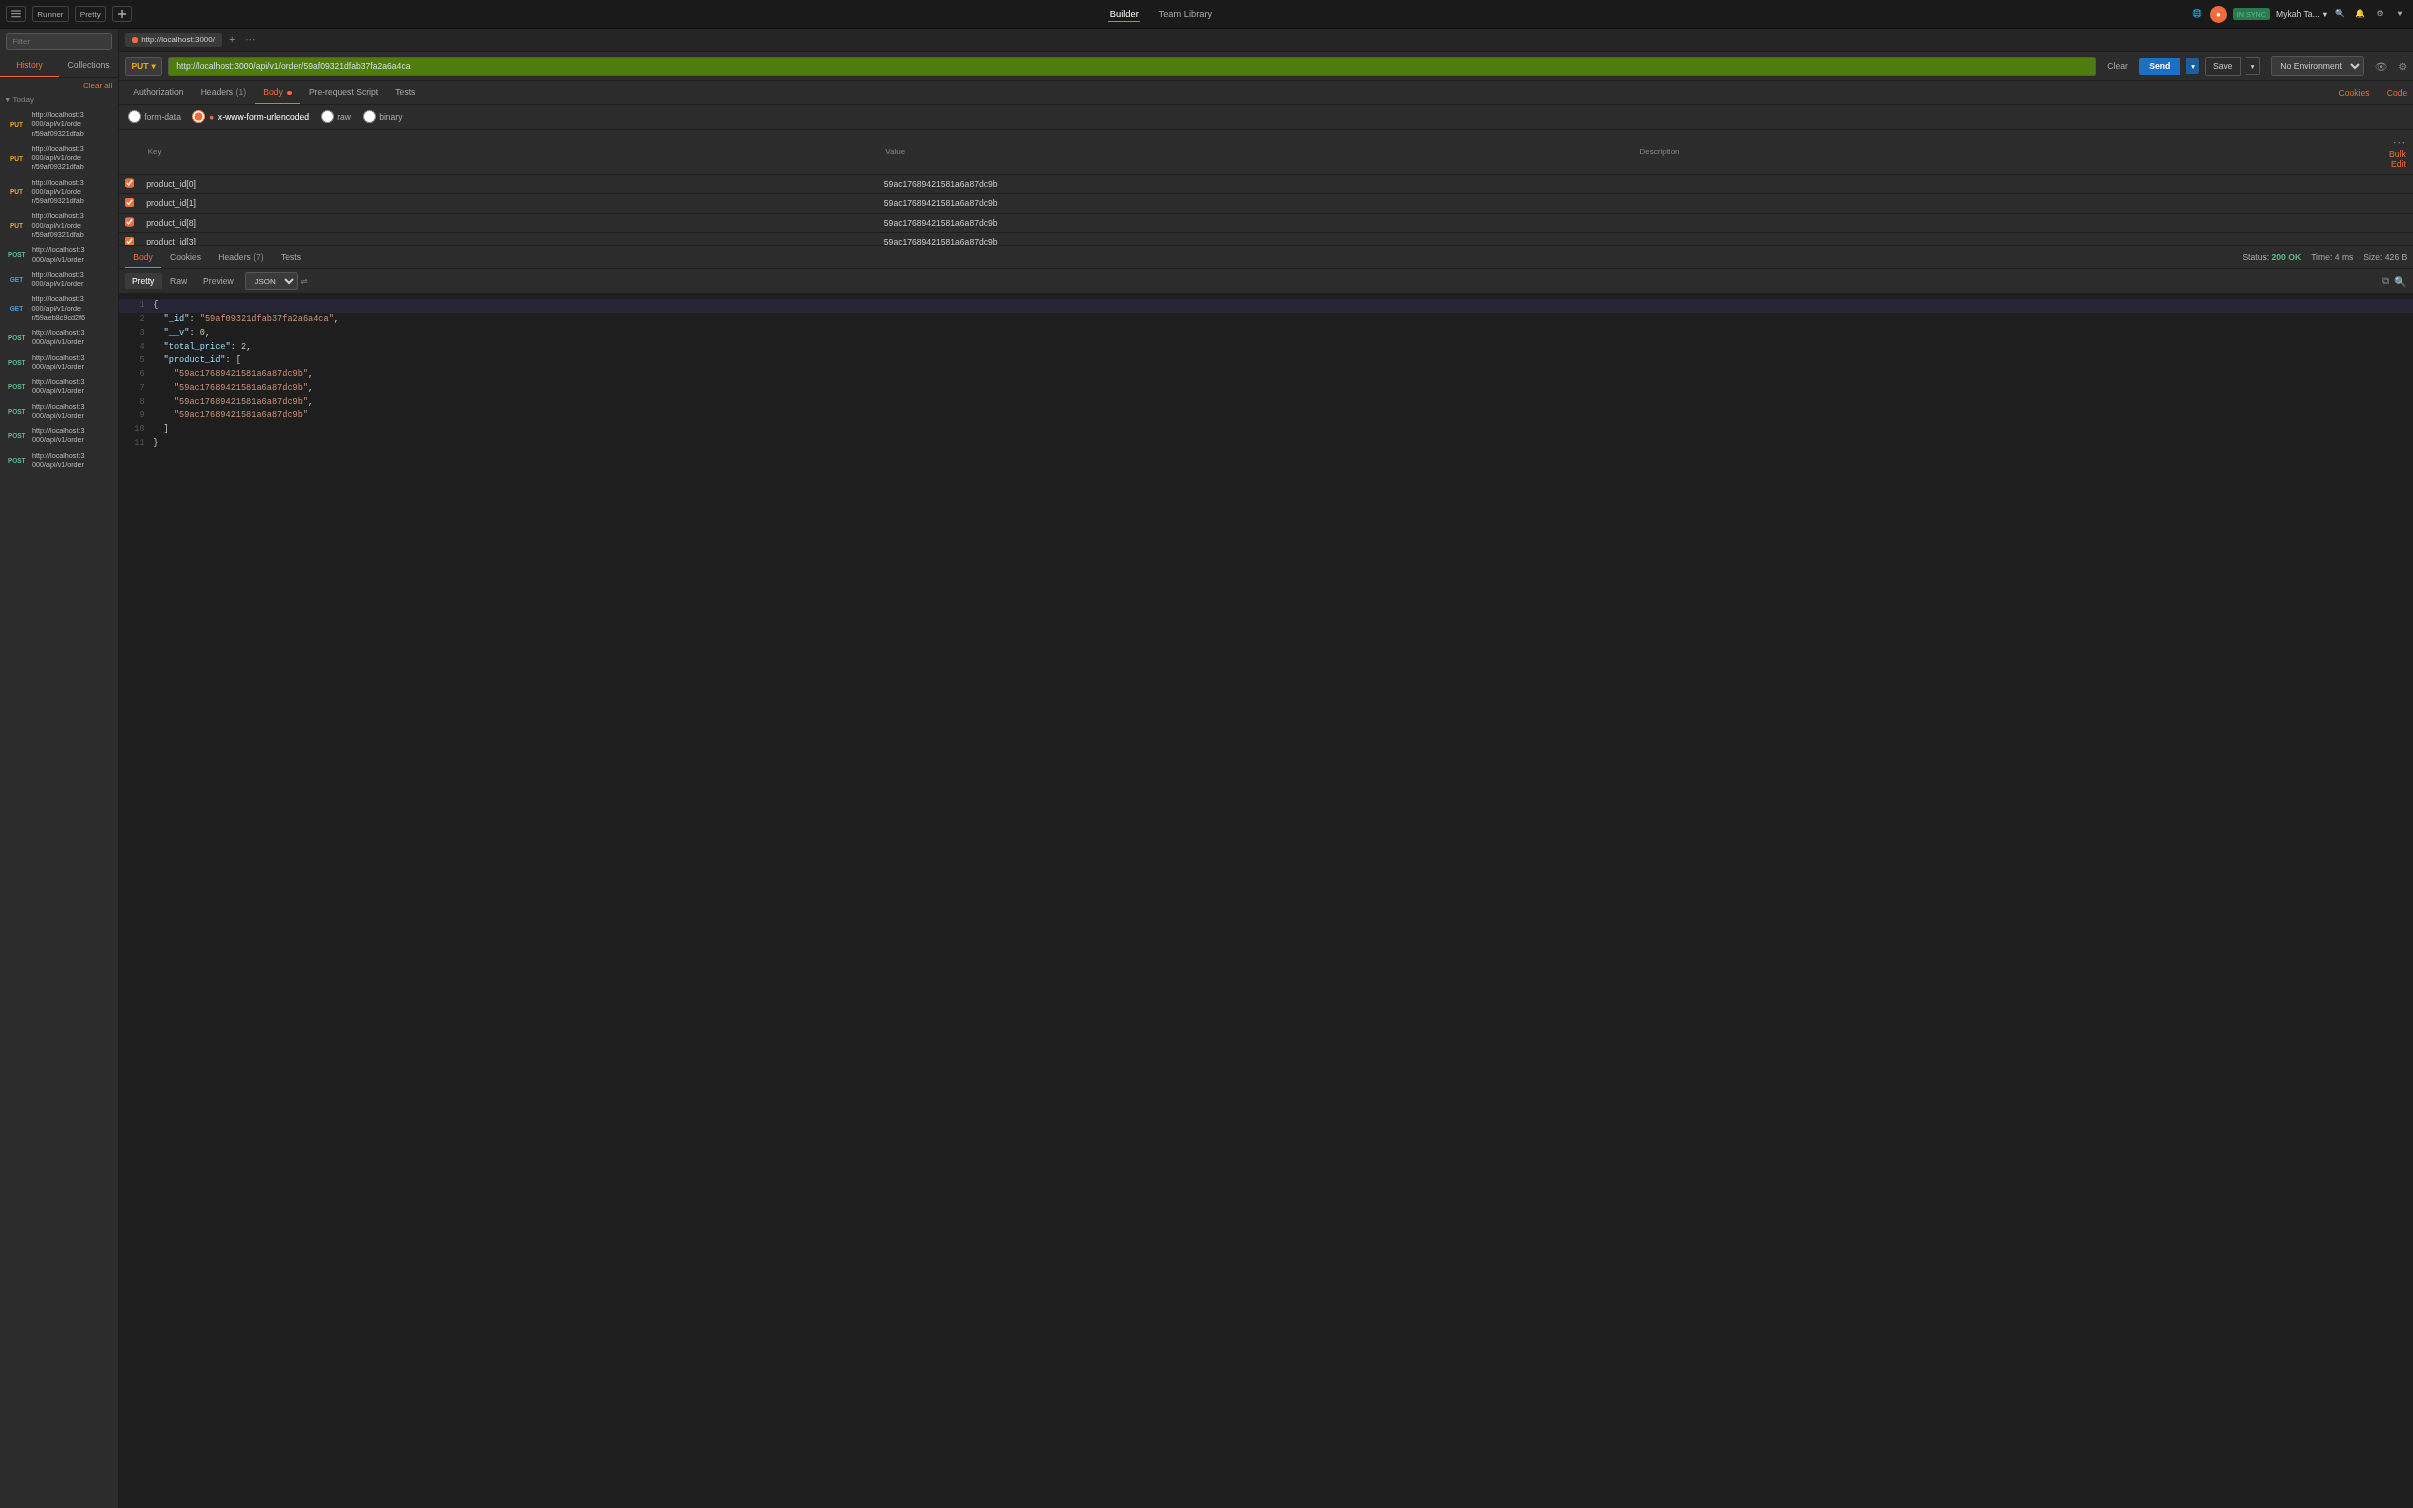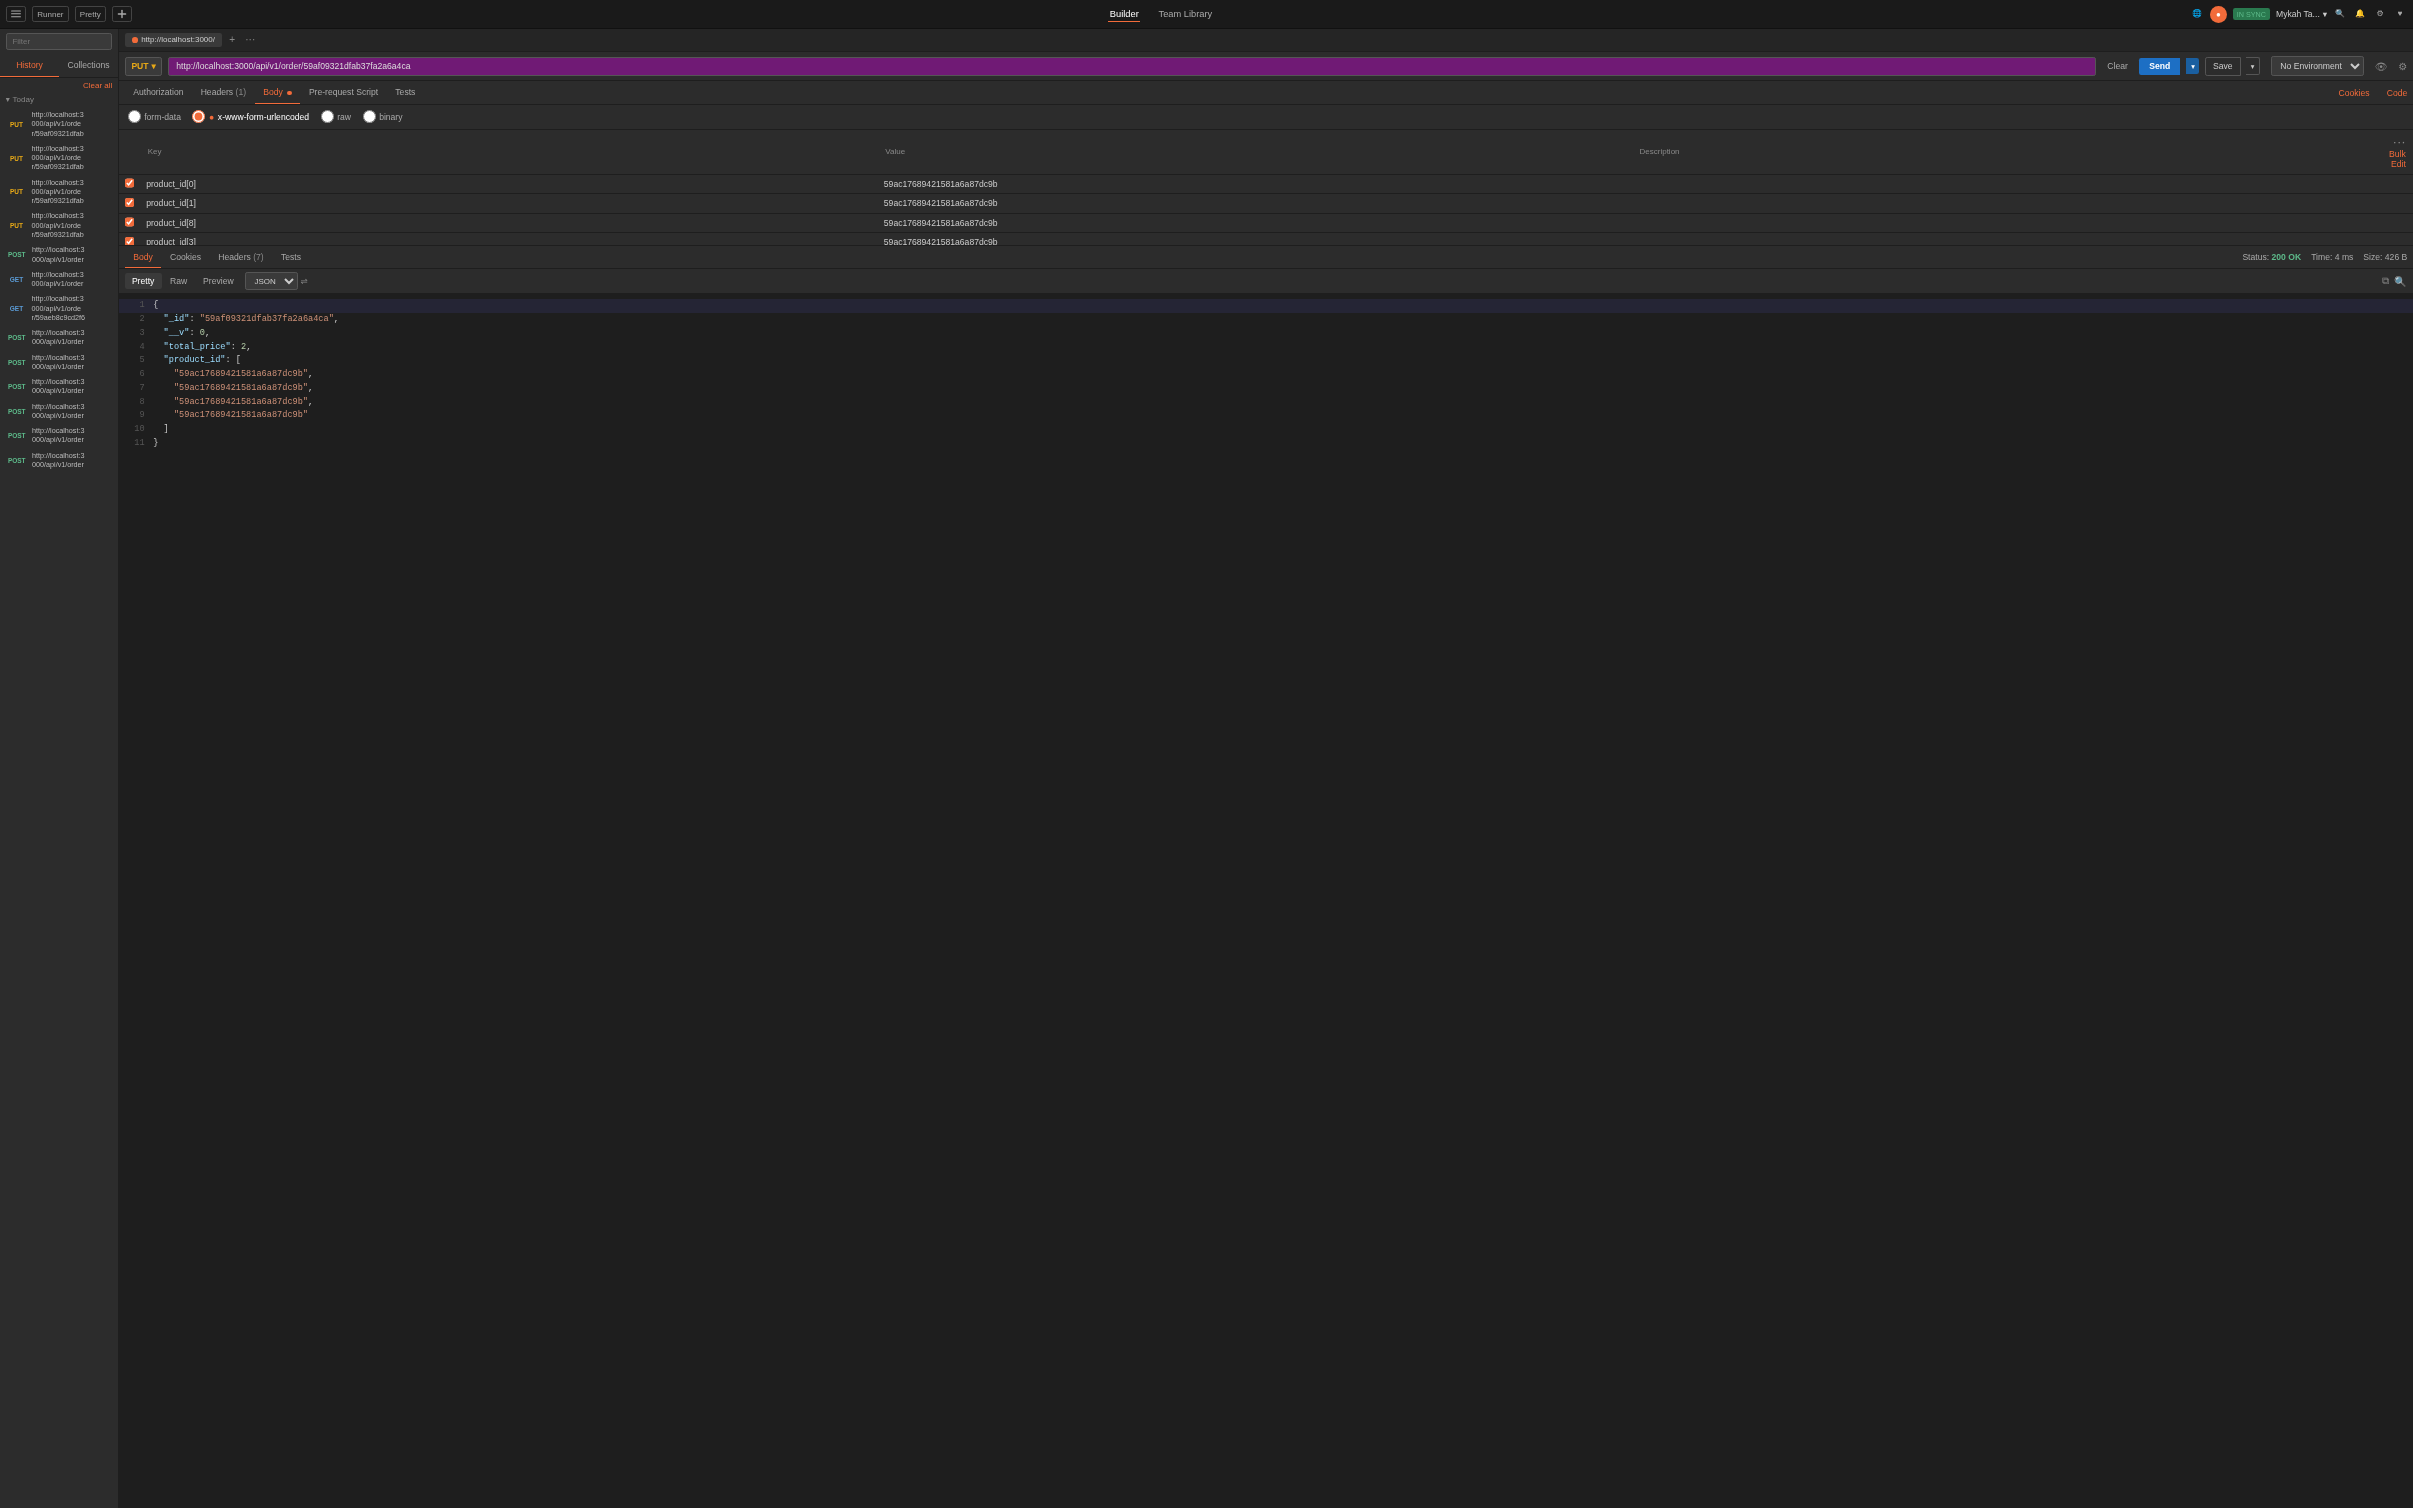--- a/index.html
+++ b/index.html
@@ -43,21 +43,21 @@
 
     
     .request-bar { background: #252525; border-bottom: 0.7px solid #1e1e1e; padding: 4.3px 5.7px; display: flex; align-items: center; gap: 4.3px; }
     .tab-pill { background: #3a3a3a; border-radius: 2.2px; padding: 2.2px 7.2px; font-size: 8px; color: #ccc; display: flex; align-items: center; gap: 3.6px; }
     .tab-dot { width: 5.7px; height: 5.7px; border-radius: 50%; background: #f26b3a; }
     .tab-plus, .tab-more { background: none; border: none; color: #888; cursor: pointer; font-size: 10px; padding: 0 2.9px; }
 
     
     .url-bar { display: flex; align-items: center; padding: 4.3px 5.7px; background: #2c2c2c; border-bottom: 0.7px solid #1e1e1e; gap: 5.7px; }
     .method-selector { background: #3a3a3a; border: 0.7px solid #555; border-radius: 2.2px; color: #e6a817; padding: 3.6px 5.7px; font-size: 8.6px; font-weight: bold; cursor: pointer; display: flex; align-items: center; gap: 2.9px; }
-    .url-input { flex: 1; background: #701a75; border: 0.7px solid #555; border-radius: 2.2px; color: #ddd; padding: 3.6px 7.2px; font-size: 8.6px; outline: none; }
+    .url-input { flex: 1; background: #4d7c0f; border: 0.7px solid #555; border-radius: 2.2px; color: #ddd; padding: 3.6px 7.2px; font-size: 8.6px; outline: none; }
     .params-btn { background: none; border: none; color: #aaa; font-size: 8.6px; cursor: pointer; padding: 3.6px 5.7px; }
     .send-btn { background: #1d6fc4; border: none; color: #fff; padding: 3.6px 10px; font-size: 8.6px; font-weight: bold; border-radius: 2.2px 0 0 2.2px; cursor: pointer; }
     .send-dropdown { background: #1a5fa0; border: none; color: #fff; padding: 3.6px 4.3px; font-size: 7.2px; border-radius: 0 2.2px 2.2px 0; cursor: pointer; border-left: 0.7px solid #1a5fa0; }
     .save-btn { background: none; border: 0.7px solid #555; color: #ccc; padding: 3.6px 7.2px; font-size: 8.6px; border-radius: 2.2px 0 0 2.2px; cursor: pointer; }
     .save-dropdown { background: none; border: 0.7px solid #555; border-left: none; color: #ccc; padding: 3.6px 4.3px; font-size: 7.2px; border-radius: 0 2.2px 2.2px 0; cursor: pointer; }
 
     
     .req-tabs { display: flex; background: #2c2c2c; border-bottom: 0.7px solid #1e1e1e; padding: 0 5.7px; align-items: center; }
     .req-tab { padding: 5.7px 8.6px; font-size: 8.6px; color: #aaa; cursor: pointer; border-bottom: 1.4px solid transparent; }
     .req-tab.active { color: #f26b3a; border-bottom: 1.4px solid #f26b3a; }

